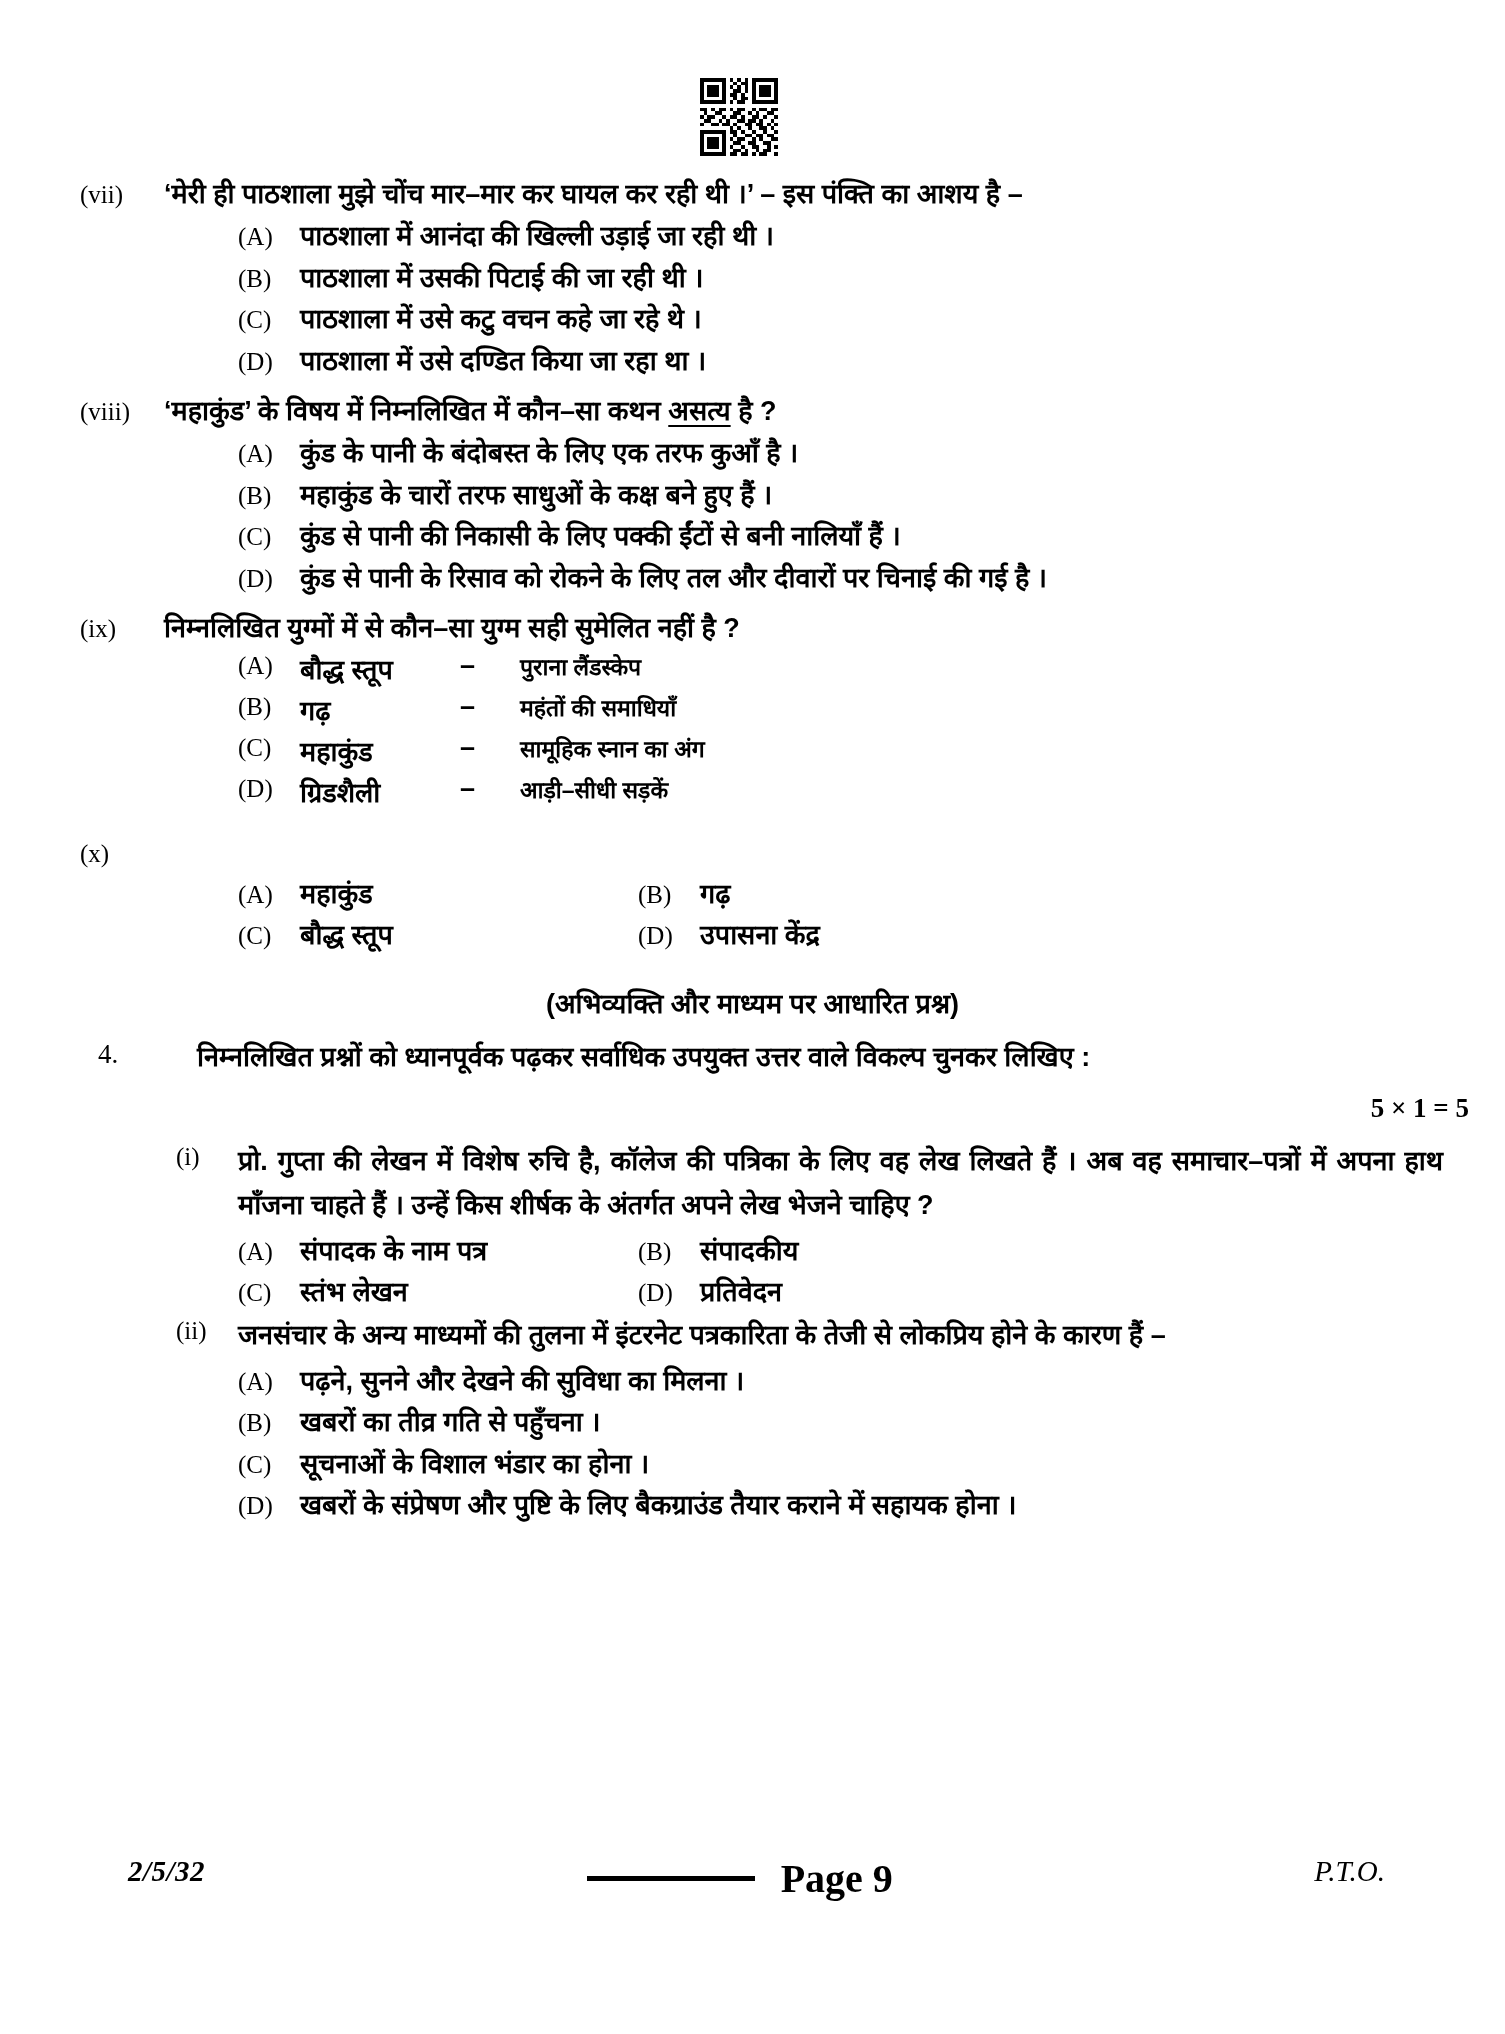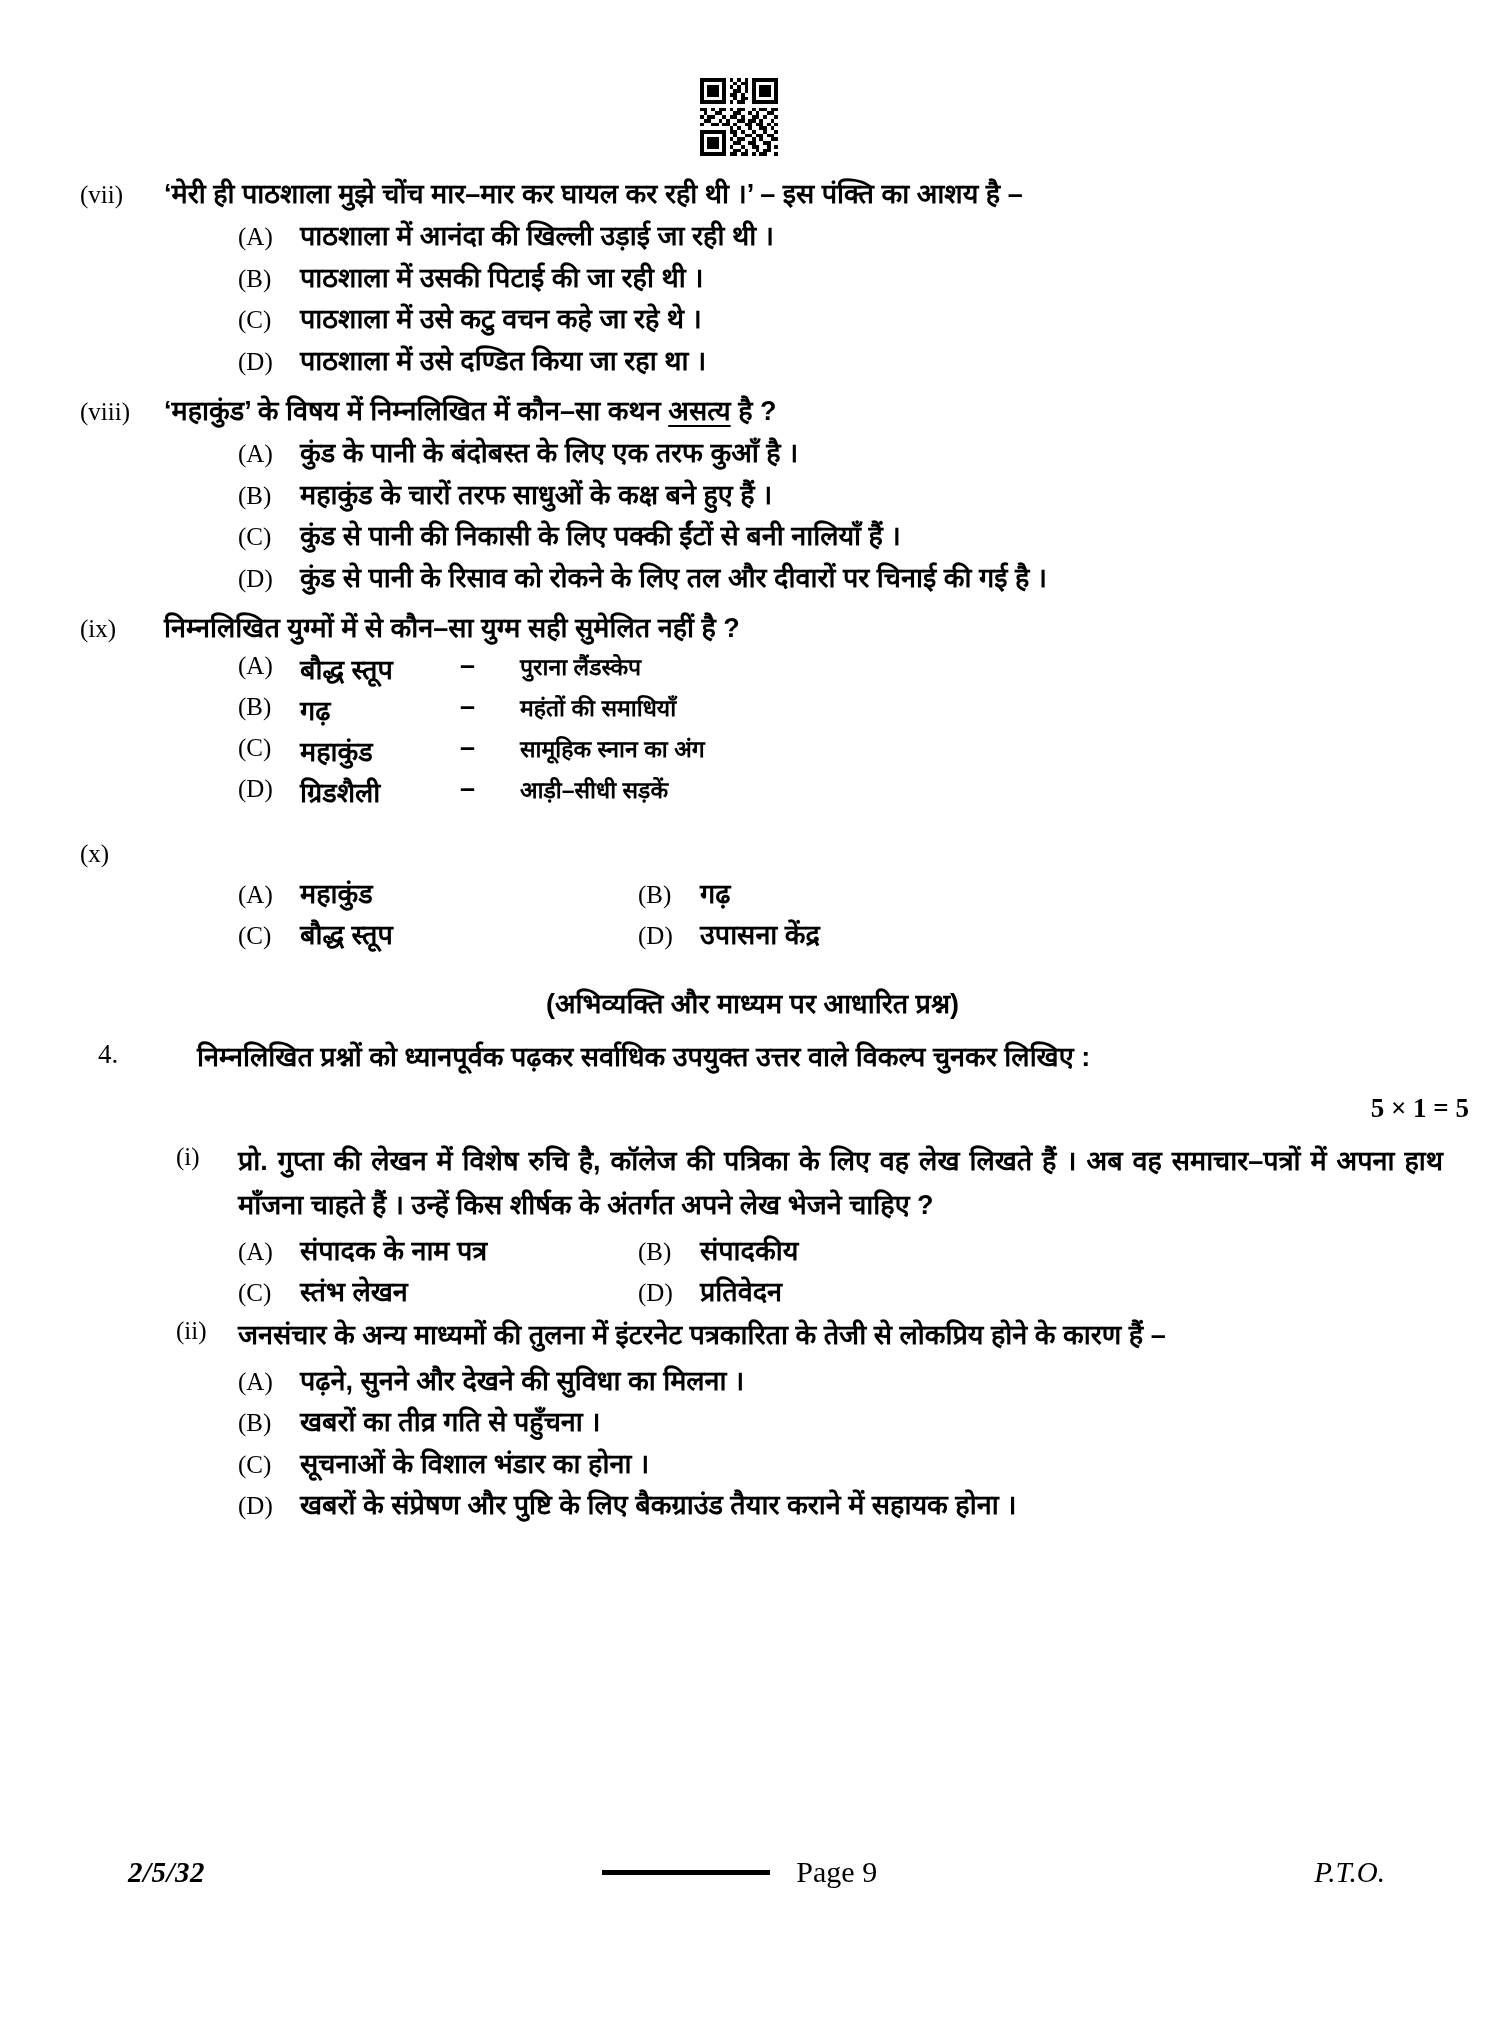--- a/index.html
+++ b/index.html
@@ -215,21 +215,21 @@
 
   .underlined { text-decoration: underline; text-underline-offset: 5px; }
 
   
   .footer {
     position: absolute;
     left: 0;
     top: 1855px;
     width: 1505px;
     display: flex;
-    align-items: center;
+    align-items: flex-start;
     padding: 0 120px 0 128px;
     box-sizing: border-box;
     font-family: "Liberation Serif", "DejaVu Serif", serif;
   }
   .footer .code {
     font-size: 29px;
     font-weight: bold;
     font-style: italic;
     flex: 0 0 auto;
     letter-spacing: 0.5px;
@@ -241,22 +241,22 @@
     justify-content: center;
     gap: 26px;
     margin-left: -40px;
   }
   .footer .rule {
     width: 168px;
     height: 5px;
     background: #000;
   }
   .footer .pageno {
-    font-size: 30px;
-    font-weight: normal;
+    font-size: 40px;
+    font-weight: bold;
   }
   .footer .pto {
     flex: 0 0 auto;
     font-size: 29px;
     font-weight: normal;
     font-style: italic;
   }
   .spacer-sm { height: 10px; }
   .spacer-md { height: 20px; }
 </style>

